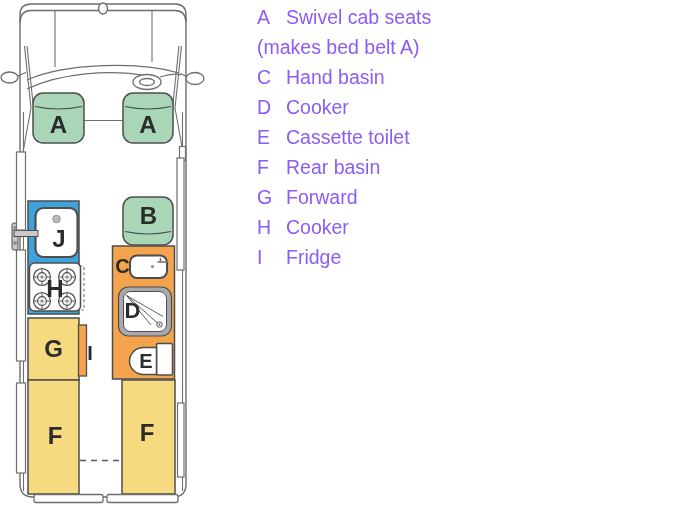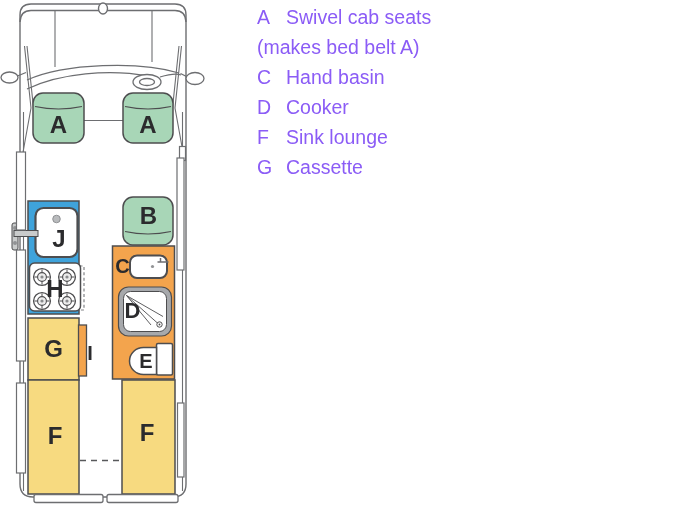--- a/index.html
+++ b/index.html
@@ -138,17 +138,20 @@
       <text class="plan-letter" x="132.5" y="317.5" font-size="22">D</text>
       <text class="plan-letter" x="146" y="368" font-size="20">E</text>
     </g>
   </svg>
 
   <div class="legend">
     <div class="lrow"><span class="k">A</span><span class="t">Swivel cab seats</span></div>
     <div class="lrow cont"><span class="t">(makes bed belt A)</span></div>
     <div class="lrow"><span class="k">C</span><span class="t">Hand basin</span></div>
     <div class="lrow"><span class="k">D</span><span class="t">Cooker</span></div>
-    <div class="lrow"><span class="k">F</span><span class="t">Sink lounge</span></div>
-    <div class="lrow"><span class="k">G</span><span class="t">Cassette</span></div>
+    <div class="lrow"><span class="k">E</span><span class="t">Cassette toilet</span></div>
+    <div class="lrow"><span class="k">F</span><span class="t">Rear basin</span></div>
+    <div class="lrow"><span class="k">G</span><span class="t">Forward</span></div>
+    <div class="lrow"><span class="k">H</span><span class="t">Cooker</span></div>
+    <div class="lrow"><span class="k">I</span><span class="t">Fridge</span></div>
   </div>
 
 </div>
 
 </body></html>

